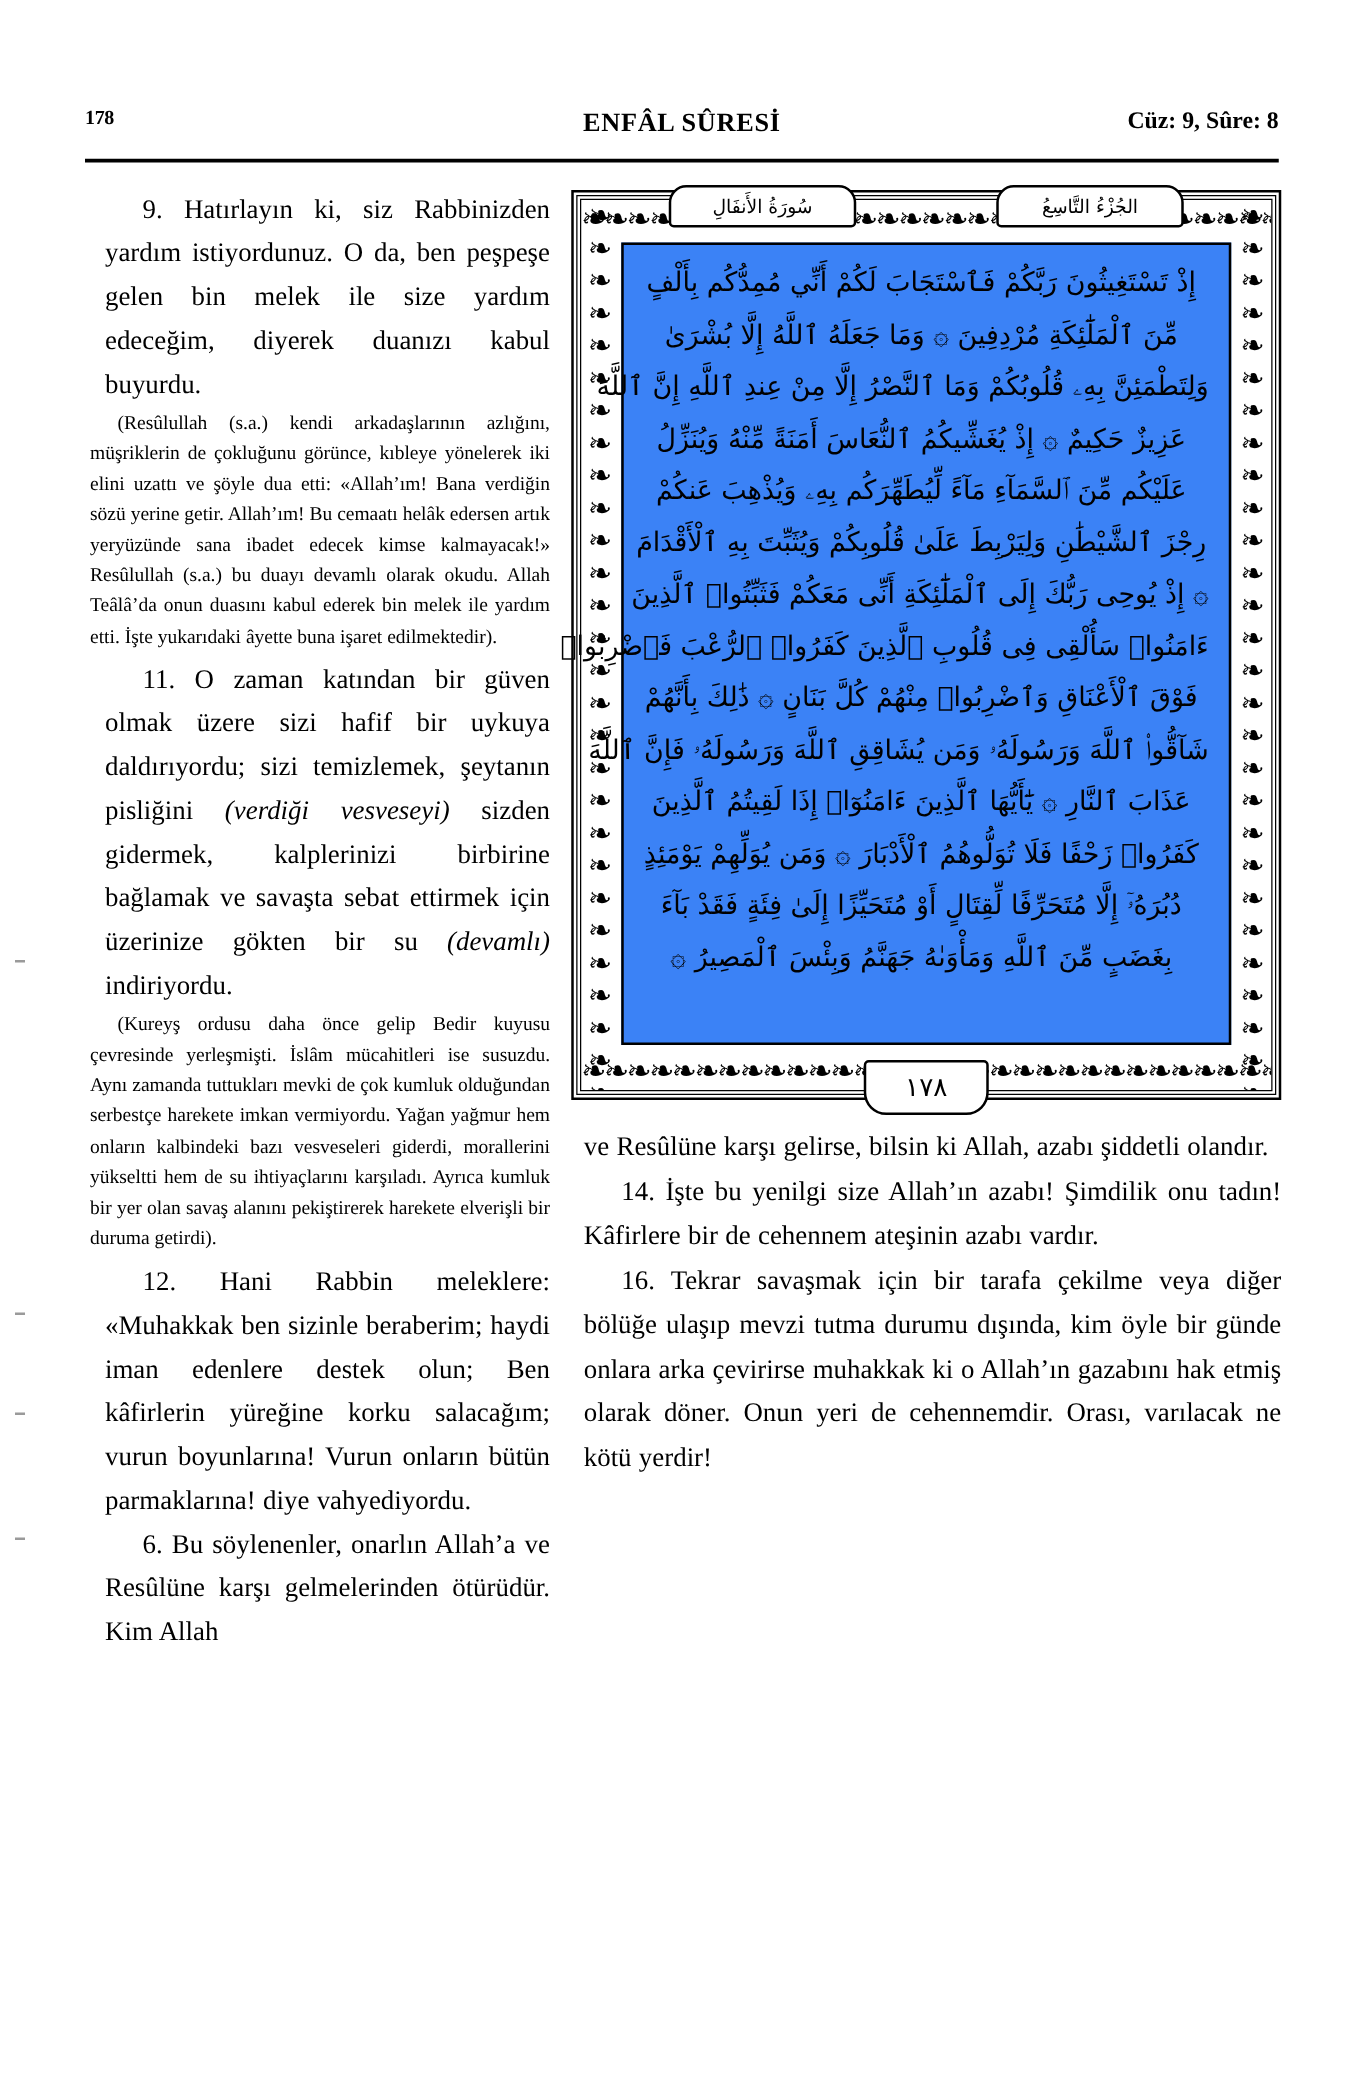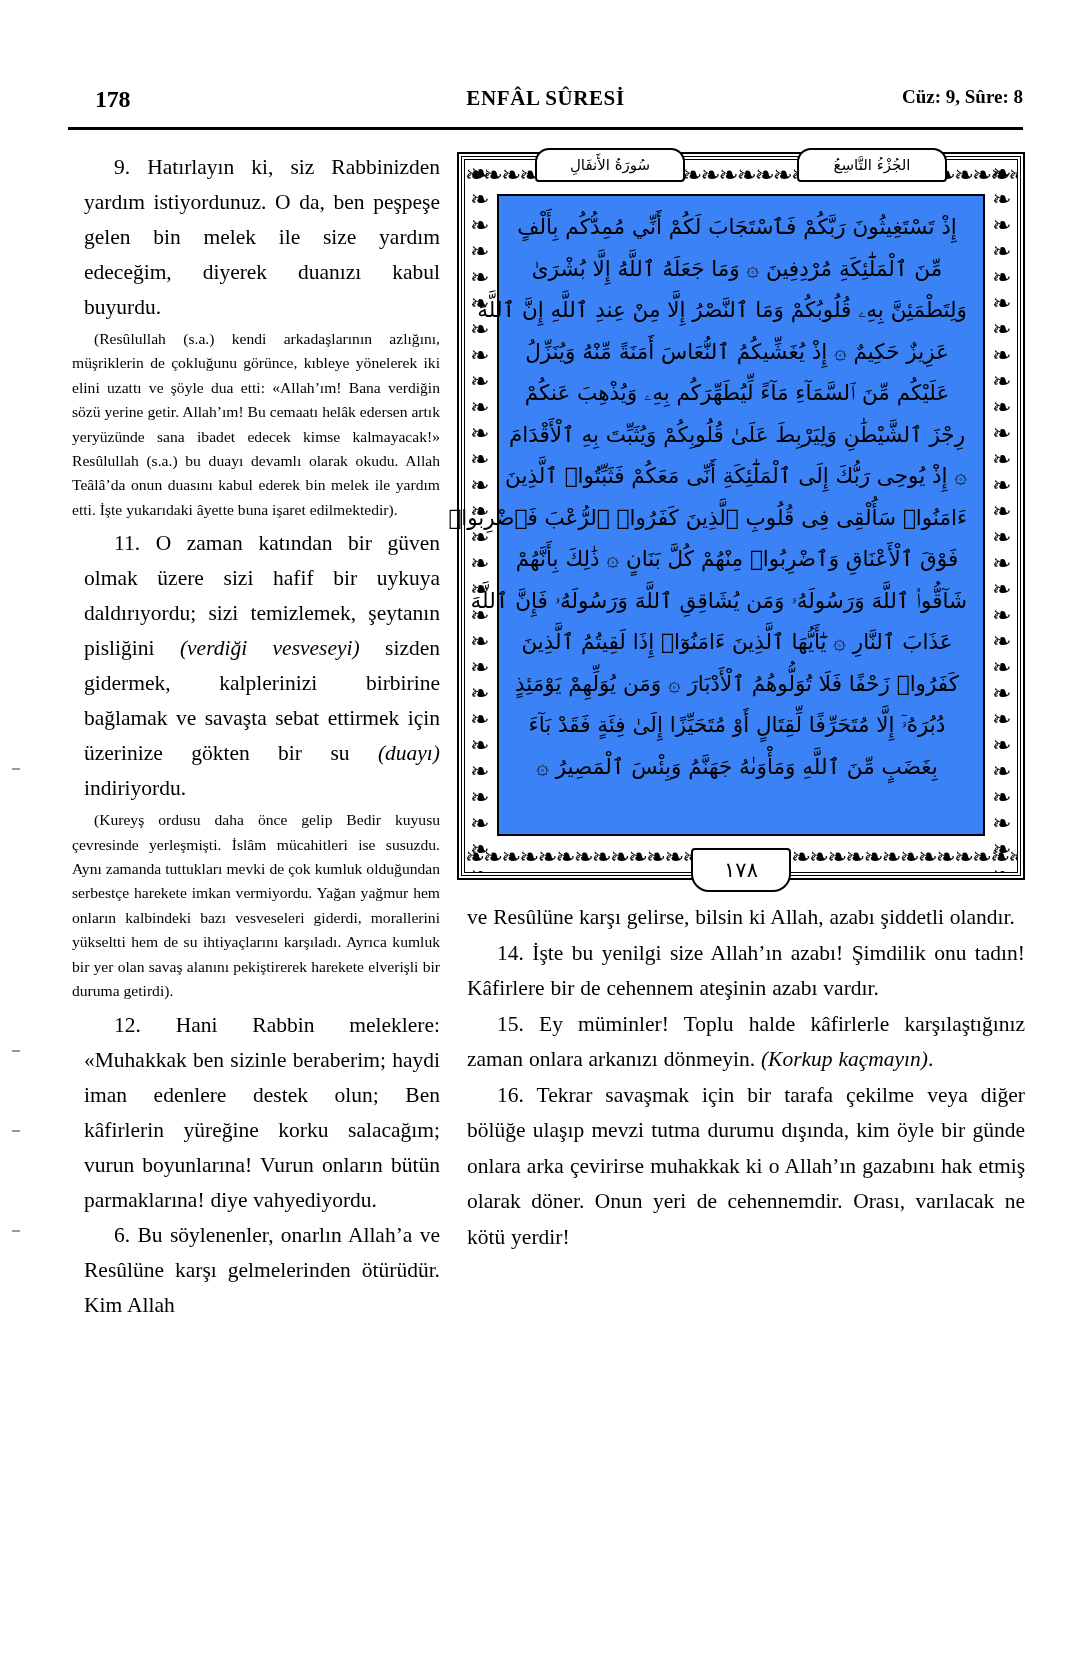--- a/index.html
+++ b/index.html
@@ -29,24 +29,23 @@
     position: absolute;
     left: 68px;
     top: 86px;
     width: 955px;
     height: 40px;
   }
   .hdr-page-num {
     position: absolute;
     left: 0;
     top: 0;
-    font-size: 24px;
+    font-size: 16px;
     font-weight: bold;
     letter-spacing: -0.3px;
-    margin-left: 27px;
   }
   .hdr-title {
     position: absolute;
     left: 0;
     right: 0;
     top: 0;
     text-align: center;
     font-size: 21px;
     font-weight: bold;
     letter-spacing: 0.6px;
@@ -262,21 +261,21 @@
   <div class="margin-tick" style="top:1130px"></div>
   <div class="margin-tick" style="top:1230px"></div>
 
   <div class="col-left">
 
     <p class="body">9. Hatırlayın ki, siz Rabbinizden yardım istiyordunuz. O da, ben peşpeşe gelen bin melek ile size yardım edeceğim, diyerek duanızı kabul buyurdu.</p>
 
     <p class="note">(Resûlullah (s.a.) kendi arkadaşlarının azlığını, müşriklerin de çokluğunu görünce, kıbleye yönelerek iki elini uzattı ve şöyle dua etti: «Allah’ım! Bana verdiğin sözü yerine getir. Allah’ım! Bu cemaatı helâk edersen artık yeryüzünde sana ibadet edecek kimse kalmayacak!» Resûlullah (s.a.) bu duayı devamlı olarak okudu. Allah Teâlâ’da onun duasını kabul ederek bin melek ile yardım etti. İşte yukarıdaki âyette buna işaret edilmektedir).</p>
 
 
-    <p class="body"><span>11. O zaman katından bir güven olmak üzere sizi hafif bir uykuya daldırıyordu; sizi temizlemek, şeytanın pisliğini </span><span class="it">(verdiği vesveseyi)</span><span> sizden gidermek, kalplerinizi birbirine bağlamak ve savaşta sebat ettirmek için üzerinize gökten bir su </span><span class="it">(duayı)</span><span> indiriyordu.</span></p>
+    <p class="body"><span>11. O zaman katından bir güven olmak üzere sizi hafif bir uykuya daldırıyordu; sizi temizlemek, şeytanın pisliğini </span><span class="it">(verdiği vesveseyi)</span><span> sizden gidermek, kalplerinizi birbirine bağlamak ve savaşta sebat ettirmek için üzerinize gökten bir su </span><span class="it">(devamlı)</span><span> indiriyordu.</span></p>
 
     <p class="note">(Kureyş ordusu daha önce gelip Bedir kuyusu çevresinde yerleşmişti. İslâm mücahitleri ise susuzdu. Aynı zamanda tuttukları mevki de çok kumluk olduğundan serbestçe harekete imkan vermiyordu. Yağan yağmur hem onların kalbindeki bazı vesveseleri giderdi, morallerini yükseltti hem de su ihtiyaçlarını karşıladı. Ayrıca kumluk bir yer olan savaş alanını pekiştirerek harekete elverişli bir duruma getirdi).</p>
 
     <p class="body">12. Hani Rabbin meleklere: «Muhakkak ben sizinle beraberim; haydi iman edenlere destek olun; Ben kâfirlerin yüreğine korku salacağım; vurun boyunlarına! Vurun onların bütün parmaklarına! diye vahyediyordu.</p>
 
     <p class="body">6. Bu söylenenler, onarlın Allah’a ve Resûlüne karşı gelmelerinden ötürüdür. Kim Allah</p>
   </div>
 
   <div class="quran-panel">
     <div class="qp-outer"></div>
@@ -316,18 +315,17 @@
     <div class="qp-pagenum">
       <span>١٧٨</span>
     </div>
   </div>
 
   <div class="col-right">
     <p class="body noindent">ve Resûlüne karşı gelirse, bilsin ki Allah, azabı şiddetli olandır.</p>
 
     <p class="body">14. İşte bu yenilgi size Allah’ın azabı! Şimdilik onu tadın! Kâfirlere bir de cehennem ateşinin azabı vardır.</p>
 
-    <p class="body"><span>15. Ey müminler! Toplu halde kâfirlerle karşılaştığınız zaman onlara arkanızı dönmeyin. </span><span class="it">(Korkup kaçmayın)</span><span>.</span></p>
 
     <p class="body">16. Tekrar savaşmak için bir tarafa çekilme veya diğer bölüğe ulaşıp mevzi tutma durumu dışında, kim öyle bir günde onlara arka çevirirse muhakkak ki o Allah’ın gazabını hak etmiş olarak döner. Onun yeri de cehennemdir. Orası, varılacak ne kötü yerdir!</p>
   </div>
 
 </div>
 
 </body></html>

